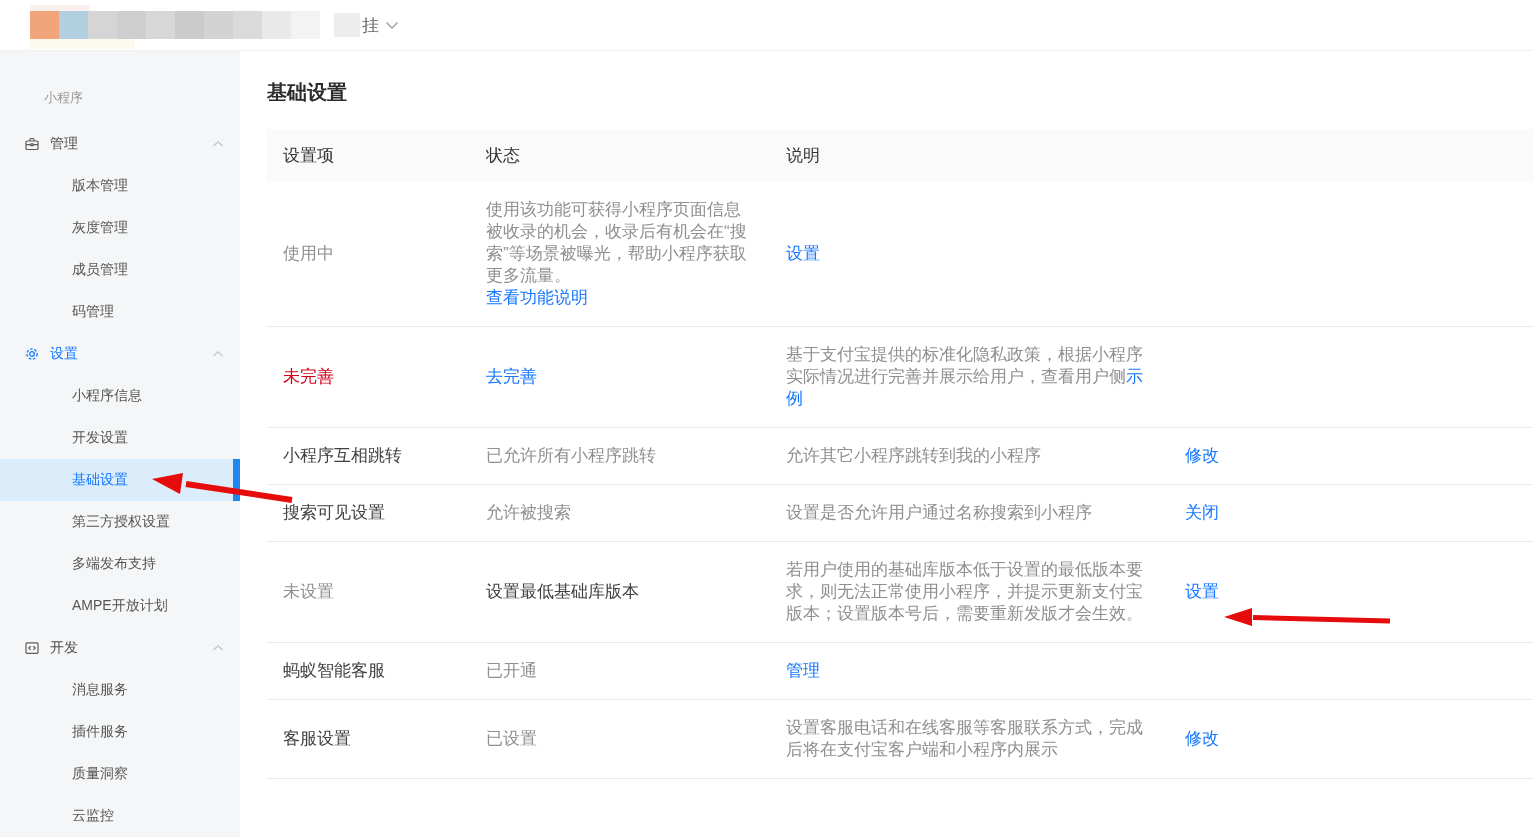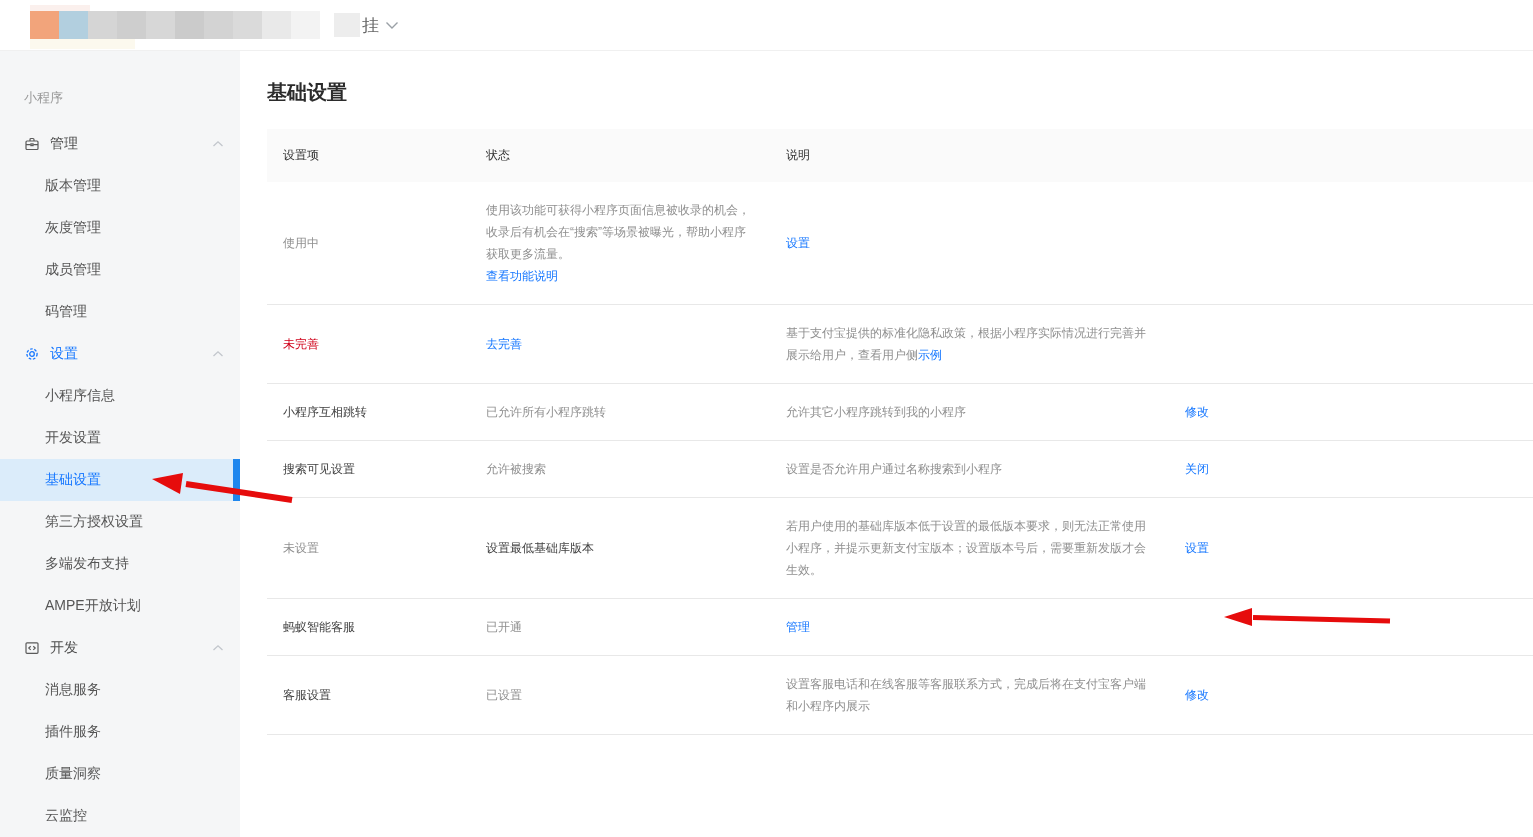--- a/index.html
+++ b/index.html
@@ -15,31 +15,31 @@
   .logo{position:relative;display:flex;margin-left:30px;}
   .logo .blk{width:29px;height:28px;display:inline-block;}
   .logo .accent-top{position:absolute;left:0;top:-6px;width:60px;height:6px;}
   .logo .accent-bottom{position:absolute;left:0;bottom:-10px;width:105px;height:10px;}
   .app-switcher{display:flex;align-items:center;margin-left:14px;cursor:pointer;}
   .app-switcher .redact{width:26px;height:24px;display:inline-block;}
   .app-switcher .app-name{font-size:17px;color:#666;margin:0 6px 0 2px;}
   
   .app{display:flex;height:786px;}
   .sidebar{width:240px;min-width:240px;background:var(--sidebar-bg);padding-top:38px;font-size:14px;}
-  .section-label{padding:0 24px;margin-bottom:16px;color:#999;font-size:13px;}
+  .section-label{padding:0 24px;margin-bottom:16px;color:#999;font-size:13px;margin-left:20px;}
   .group-header{display:flex;align-items:center;height:42px;padding:0 16px 0 24px;color:#4d4d4d;cursor:pointer;}
   .group-header .gicon{width:16px;height:16px;margin-right:10px;display:inline-flex;}
   .group-header .chev{margin-left:auto;display:inline-flex;}
-  .sub{display:flex;align-items:center;height:42px;padding-left:45px;color:#555;cursor:pointer;}
+  .sub{display:flex;align-items:center;height:42px;padding-left:72px;color:#555;cursor:pointer;}
   .sub.active{position:relative;background:var(--active-bg);color:var(--link);}
   .sub.active::after{content:"";position:absolute;right:0;top:0;width:7px;height:100%;background:var(--active-bar);}
   
   .main{flex:1;background:#fff;padding:28px 0 0 27px;}
   .page-title{margin:0 0 23px;font-size:20px;font-weight:600;color:#2b2b2b;}
-  .table{width:1266px;font-size:12px;}
+  .table{width:1266px;font-size:17px;}
   .thead,.trow{display:grid;grid-template-columns:203px 300px 399px 1fr;align-items:center;}
   .thead{height:53px;background:var(--thead-bg);color:var(--text-dark);}
   .thead .cell{padding:0 16px;}
   .trow{border-bottom:1px solid var(--border);}
   .trow .cell{padding:17px 15px 17px 16px;line-height:22px;}
   .cell.name{color:#404040;}
   .cell.status{color:var(--text-gray);}
   .cell.desc{color:var(--text-gray);}
   a.dlink,a.action{color:var(--link);text-decoration:none;cursor:pointer;}
   a.dlink.block{display:block;}

